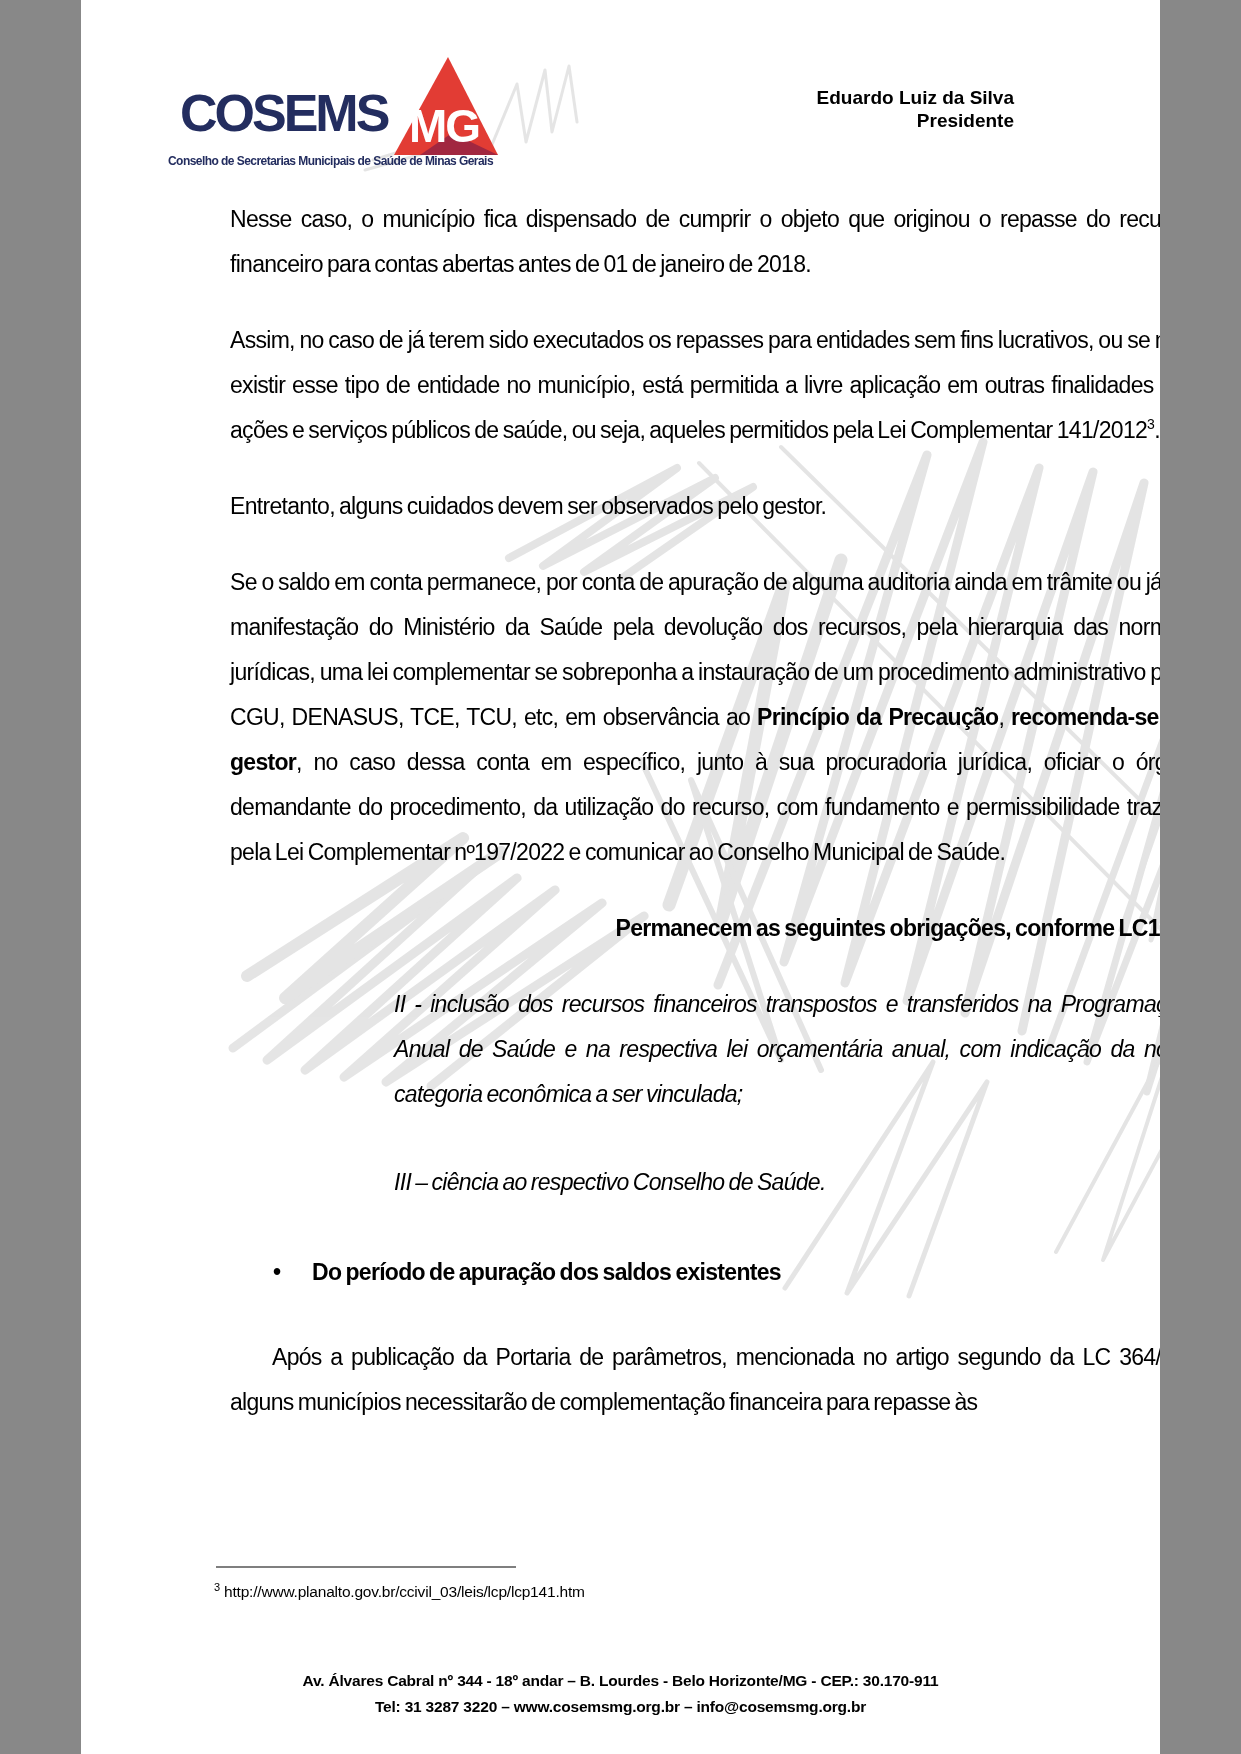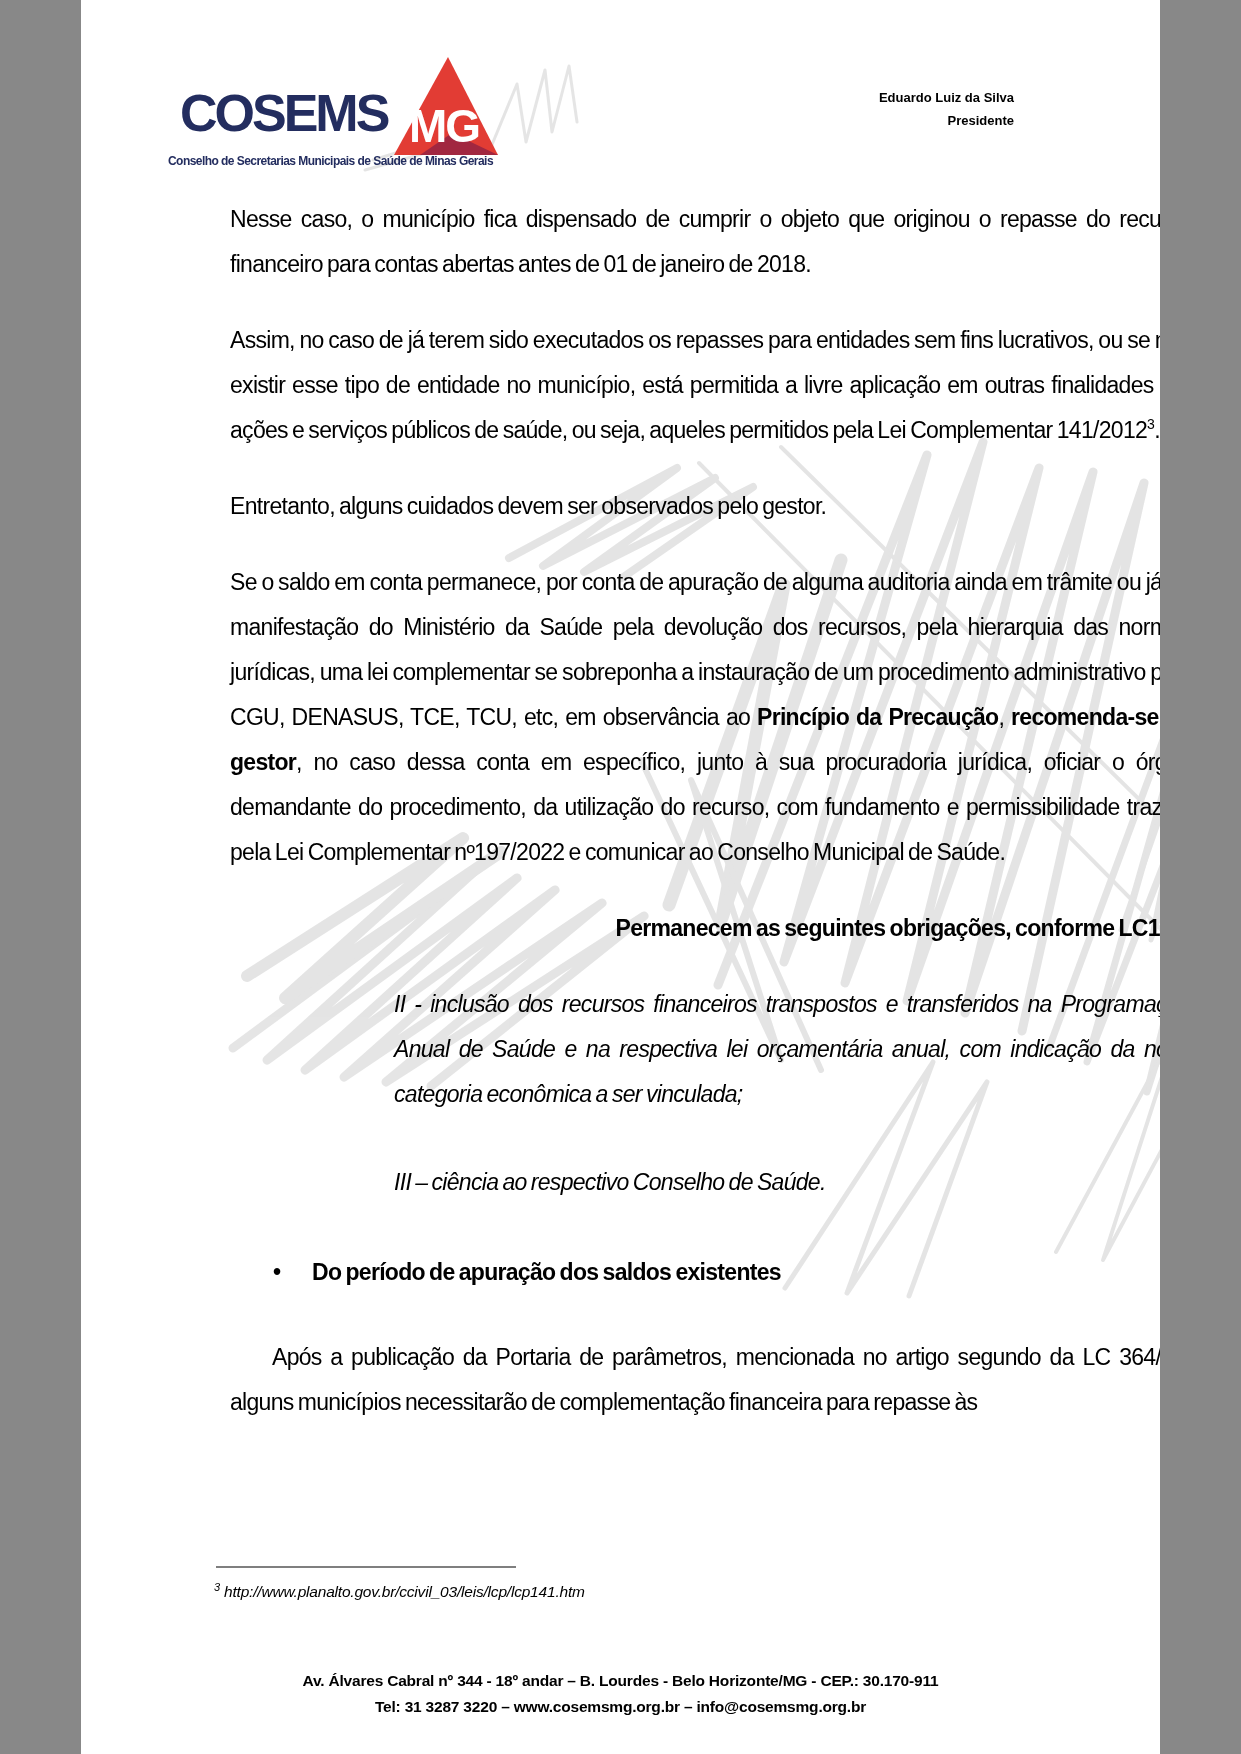--- a/index.html
+++ b/index.html
@@ -19,37 +19,37 @@
     color:var(--navy,#232d5f);line-height:1;
   }
   .logo-triangle{position:absolute;left:220px;top:10px;}
   .logo-tagline{
     position:absolute;left:2px;top:109px;white-space:nowrap;
     font-size:12px;font-weight:bold;letter-spacing:-0.55px;
     color:var(--navy,#232d5f);
   }
   .header-right{
     position:absolute;right:146px;top:86px;z-index:2;
-    text-align:right;font-size:13px;font-weight:bold;line-height:23px;
+    text-align:right;font-size:19px;font-weight:bold;line-height:23px;
   }
   
   .body-col{position:absolute;left:133px;top:197px;width:977px;z-index:1;}
   .body-col p{margin:0 0 31px 16px;font-size:23px;line-height:45px;
     letter-spacing:-0.7px;word-spacing:-1.5px;text-align:justify;}
   .body-col p sup{font-size:14px;line-height:0;}
   p.p-bold{font-weight:bold;text-align:right;}
   p.quote{margin-left:180px;font-style:italic;margin-bottom:43px;}
   p.quote-last{margin-bottom:45px;}
   p.bullet-line{font-weight:bold;text-align:left;padding-left:82px;position:relative;margin-bottom:40px;}
   p.bullet-line .bullet-dot{position:absolute;left:43px;top:0;font-weight:bold;}
   p.closing{text-indent:42px;}
   
   .footnote{position:absolute;left:133px;top:1566px;z-index:1;}
   .footnote-rule{width:300px;height:2px;background:#7f7f7f;margin:0 0 13px 2px;}
-  .footnote-text{font-size:15.5px;letter-spacing:-0.2px;font-style:italic;}
+  .footnote-text{font-size:15.5px;letter-spacing:-0.2px;}
   .footnote-text sup{font-size:11px;}
   
   .footer{
     position:absolute;left:0;right:0;top:1668px;z-index:1;
     text-align:center;
     font-size:15.5px;font-weight:bold;letter-spacing:-0.2px;line-height:26px;
   }
   .page-number{position:absolute;left:1098px;top:1668px;font-size:20px;z-index:1;}
 </style>
 </head>

